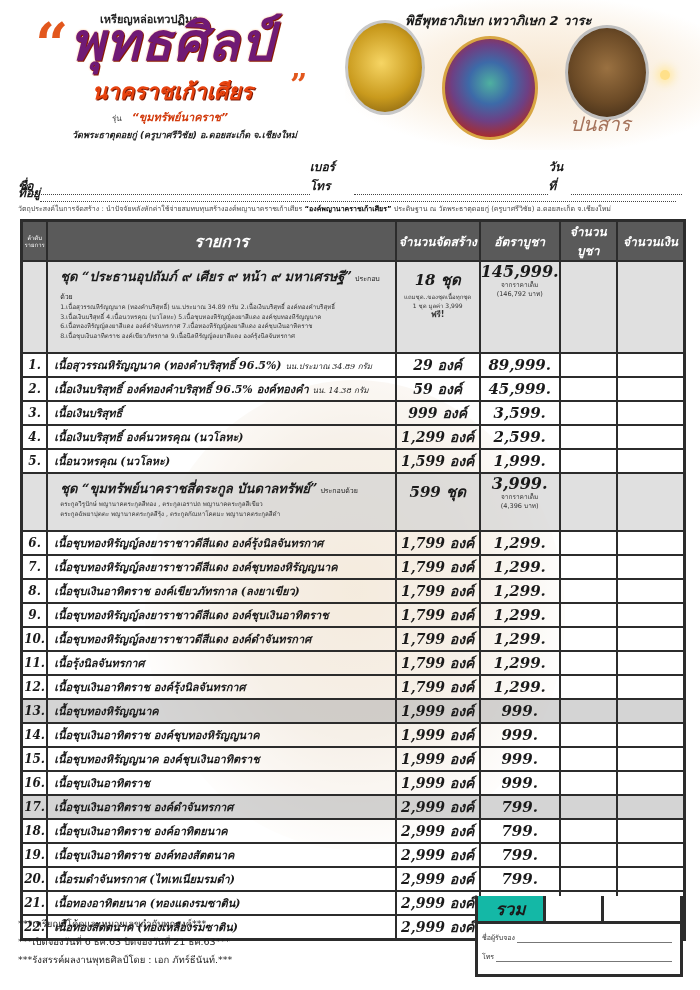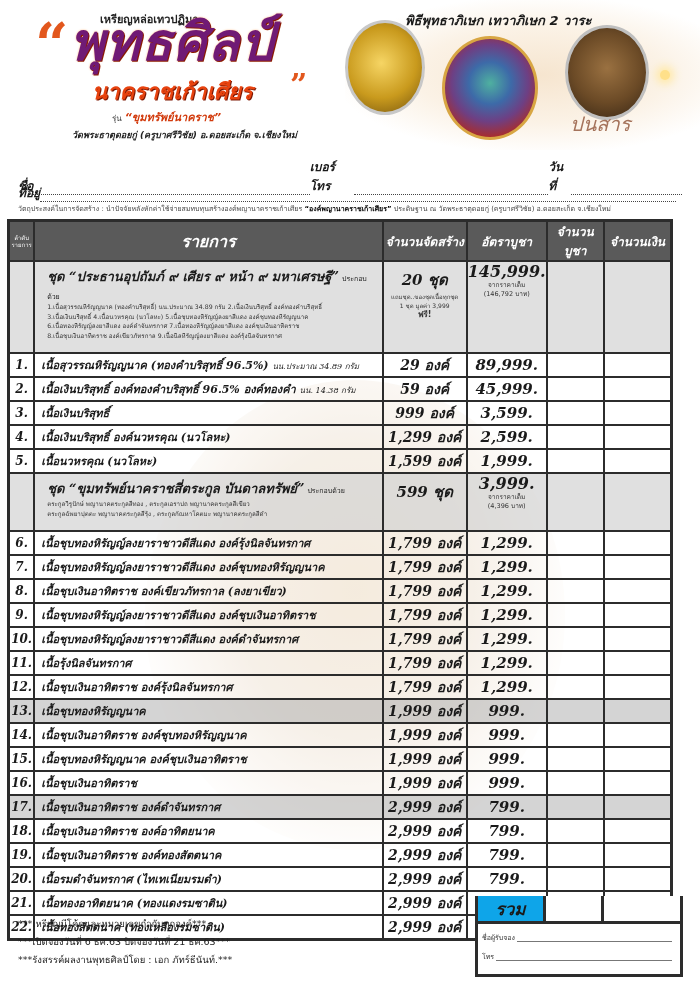--- a/index.html
+++ b/index.html
@@ -8,21 +8,21 @@
 
   
   .header { position: absolute; left: 0; top: 0; width: 700px; height: 150px; }
   .title-block { position: absolute; left: 30px; top: 4px; width: 300px; height: 140px; }
   .subtitle-top { position: absolute; left: 70px; top: 6px; font-family: "DejaVu Sans", sans-serif; font-size: 11px; font-weight: bold; color: #222; }
   .quote-open { position: absolute; left: 5px; top: 12px; font-size: 58px; font-weight: bold; color: #e2571d; font-family: "DejaVu Serif", serif; line-height: 1; }
   .main-title { position: absolute; left: 40px; top: 12px; font-size: 52px; font-weight: bold; font-style: italic; color: #701a75; letter-spacing: 1px; line-height: 1; text-shadow: 1px 1px 0 #8a1a02, 0 0 2px #ffb37a; font-family: "DejaVu Serif", serif; }
   .second-title { position: absolute; left: 62px; top: 70px; font-size: 22px; font-weight: bold; font-style: italic; color: #e8430f; text-shadow: 1px 1px 0 #7a1602; font-family: "DejaVu Serif", serif; }
   .quote-close { position: absolute; left: 260px; top: 66px; font-size: 30px; font-weight: bold; color: #e2571d; line-height: 1; }
   .series-row { position: absolute; left: 82px; top: 104px; font-size: 11px; font-weight: bold; font-style: italic; color: #d23a0c; font-family: "DejaVu Sans", sans-serif; }
-  .series-row .prefix { font-size: 8px; color: #333; font-weight: normal; font-style: normal; margin-right: 3px; }
+  .series-row .prefix { font-size: 8px; color: #333; font-weight: normal; font-style: normal; margin-right: 10px; }
   .temple-line { position: absolute; left: 42px; top: 124px; font-size: 9px; font-style: italic; font-weight: bold; color: #222; font-family: "DejaVu Sans", sans-serif; }
 
   .medals { position: absolute; left: 345px; top: 0; width: 355px; height: 150px; background: radial-gradient(ellipse at 55% 50%, #f6e5cf 0%, #fbf2e6 45%, #ffffff 75%); }
   .ceremony { position: absolute; left: 60px; top: 10px; font-size: 13px; font-weight: bold; font-style: italic; color: #1a1a1a; font-family: "DejaVu Sans", sans-serif; }
   .medal { position: absolute; border-radius: 50%; }
   .medal-gold { left: 0; top: 20px; width: 80px; height: 95px; background: radial-gradient(circle at 45% 45%, #f6d564 0%, #c99a1d 55%, #8f6a13 85%, #b7b7b7 100%); border: 3px solid #c8c8c8; }
   .medal-color { left: 97px; top: 36px; width: 96px; height: 104px; background: radial-gradient(circle at 50% 45%, #4fb0a0 0%, #3d6aa8 30%, #6e3f83 55%, #b02a22 80%, #8c1a12 100%); border: 3px solid #d8a643; }
   .medal-bronze { left: 220px; top: 25px; width: 84px; height: 95px; background: radial-gradient(circle at 50% 45%, #9a7141 0%, #6b4a26 55%, #47311a 85%, #a7a7a7 100%); border: 3px solid #bfbfbf; }
   .signature { position: absolute; left: 225px; top: 108px; font-size: 20px; font-style: italic; color: #a5735b; font-family: "DejaVu Serif", serif; }
   .sig-glow { position: absolute; left: 315px; top: 70px; width: 10px; height: 10px; border-radius: 50%; background: #ffe08a; box-shadow: 0 0 8px 4px #ffe9a8; }
@@ -30,21 +30,21 @@
   
   .form-line { position: absolute; left: 18px; font-size: 12px; font-weight: bold; font-style: italic; font-family: "DejaVu Sans", sans-serif; display: flex; align-items: flex-end; }
   .dots { border-bottom: 1.5px dotted #444; height: 12px; display: inline-block; }
   .line1 { top: 157px; width: 664px; }
   .line2 { top: 183px; width: 664px; }
   .note-line { position: absolute; left: 18px; top: 203px; font-size: 7px; color: #444; font-family: "DejaVu Sans", sans-serif; white-space: nowrap; }
   .note-line b { color: #000; }
 
   
   .watermark { position: absolute; left: 145px; top: 380px; width: 420px; height: 470px; border-radius: 50%; background: radial-gradient(ellipse at 50% 45%, rgba(212,175,120,0.55) 0%, rgba(200,160,110,0.35) 40%, rgba(235,220,200,0.15) 70%, rgba(255,255,255,0) 80%); pointer-events: none; }
-  table.main { position: absolute; left: 7px; top: 219px; width: 666px; border-collapse: collapse; border: 3px solid #2c2c2c; font-family: "DejaVu Serif", serif; }
+  table.main { position: absolute; left: 20px; top: 219px; width: 666px; border-collapse: collapse; border: 3px solid #2c2c2c; font-family: "DejaVu Serif", serif; }
   table.main td, table.main th { border: 2px solid #2c2c2c; }
   thead th { background: #5a5a5a; color: #fff; font-style: italic; font-weight: bold; height: 34px; font-size: 12px; }
   thead th.th-items { font-size: 16px; }
   thead th.th-no { font-size: 6px; font-weight: normal; font-style: normal; line-height: 1.2; width: 26px; }
   col.c-no { width: 26px; }
   col.c-item { width: 352px; }
   col.c-qty { width: 90px; }
   col.c-price { width: 66px; }
   col.c-order { width: 60px; }
   col.c-amount { width: 72px; }
@@ -68,25 +68,25 @@
   .set td.price { text-align: center; padding-top: 0; }
   .set .price-main { font-size: 16px; font-weight: bold; font-style: italic; }
   .set .price-sub { font-size: 6.5px; color: #333; font-family: "DejaVu Sans", sans-serif; line-height: 9px; }
   .set1 td { height: 92px; }
   .set2 td { height: 58px; }
 
   
   .remarks { position: absolute; left: 18px; top: 915px; font-family: "DejaVu Sans", sans-serif; font-size: 9.5px; line-height: 18px; color: #222; }
   .total-box { position: absolute; left: 475px; top: 896px; width: 208px; border: 3px solid #2c2c2c; border-top: none; }
   .total-row { display: flex; height: 28px; border-bottom: 3px solid #2c2c2c; }
-  .total-label { width: 68px; background: #0ea5e9; border-right: 3px solid #2c2c2c; text-align: center; font-size: 17px; font-weight: bold; font-style: italic; line-height: 26px; }
+  .total-label { width: 68px; background: #14b8a6; border-right: 3px solid #2c2c2c; text-align: center; font-size: 17px; font-weight: bold; font-style: italic; line-height: 26px; }
   .total-cell { border-right: 3px solid #2c2c2c; width: 58px; background: #fff; }
   .total-cell.last { border-right: none; flex: 1; }
   .receiver { padding: 8px 8px 4px 4px; height: 50px; background: #fff; font-size: 7px; color: #333; }
-  .receiver .r-line { display: flex; align-items: center; margin-bottom: 8px; }
+  .receiver .r-line { display: flex; align-items: flex-end; margin-bottom: 8px; }
   .receiver .r-fill { flex: 1; border-bottom: 1px solid #777; height: 9px; margin-left: 2px; }
 </style>
 </head>
 <body>
 
 <div class="header">
   <div class="title-block">
     <div class="subtitle-top">เหรียญหล่อเทวปฏิมา</div>
     <div class="quote-open">“</div>
     <div class="main-title">พุทธศิลป์</div>
@@ -152,21 +152,21 @@
       <td class="item">
         <div class="set-title"><span>ชุด “ประธานอุปถัมภ์ ๙ เศียร ๙ หน้า ๙ มหาเศรษฐี”</span><span class="suffix">ประกอบด้วย</span></div>
         <div class="set-desc">
           <div>1.เนื้อสุวรรณหิรัญญนาค (ทองคำบริสุทธิ์) นน.ประมาณ 34.89 กรัม  2.เนื้อเงินบริสุทธิ์ องค์ทองคำบริสุทธิ์</div>
           <div>3.เนื้อเงินบริสุทธิ์  4.เนื้อนวหรคุณ (นวโลหะ)  5.เนื้อชุบทองหิรัญญ์ลงยาสีแดง องค์ชุบทองหิรัญญนาค</div>
           <div>6.เนื้อทองหิรัญญ์ลงยาสีแดง องค์ดำจันทรกาศ  7.เนื้อทองหิรัญญ์ลงยาสีแดง องค์ชุบเงินอาทิตราช</div>
           <div>8.เนื้อชุบเงินอาทิตราช องค์เขียวภัทรกาล  9.เนื้อนิลหิรัญญ์ลงยาสีแดง องค์รุ้งนิลจันทรกาศ</div>
         </div>
       </td>
       <td class="qty">
-        <div class="qty-main">20 ชุด</div>
+        <div class="qty-main">18 ชุด</div>
         <div class="qty-sub">แถมชุด..ของชุดเนื้อทุกชุด</div>
         <div class="qty-sub">1 ชุด มูลค่า 3,999</div>
         <div class="qty-sub" style="font-size:8px;font-weight:bold">ฟรี!</div>
       </td>
       <td class="price">
         <div class="price-main">145,999.</div>
         <div class="price-sub">จากราคาเต็ม</div>
         <div class="price-sub">(146,792 บาท)</div>
       </td>
       <td></td>

